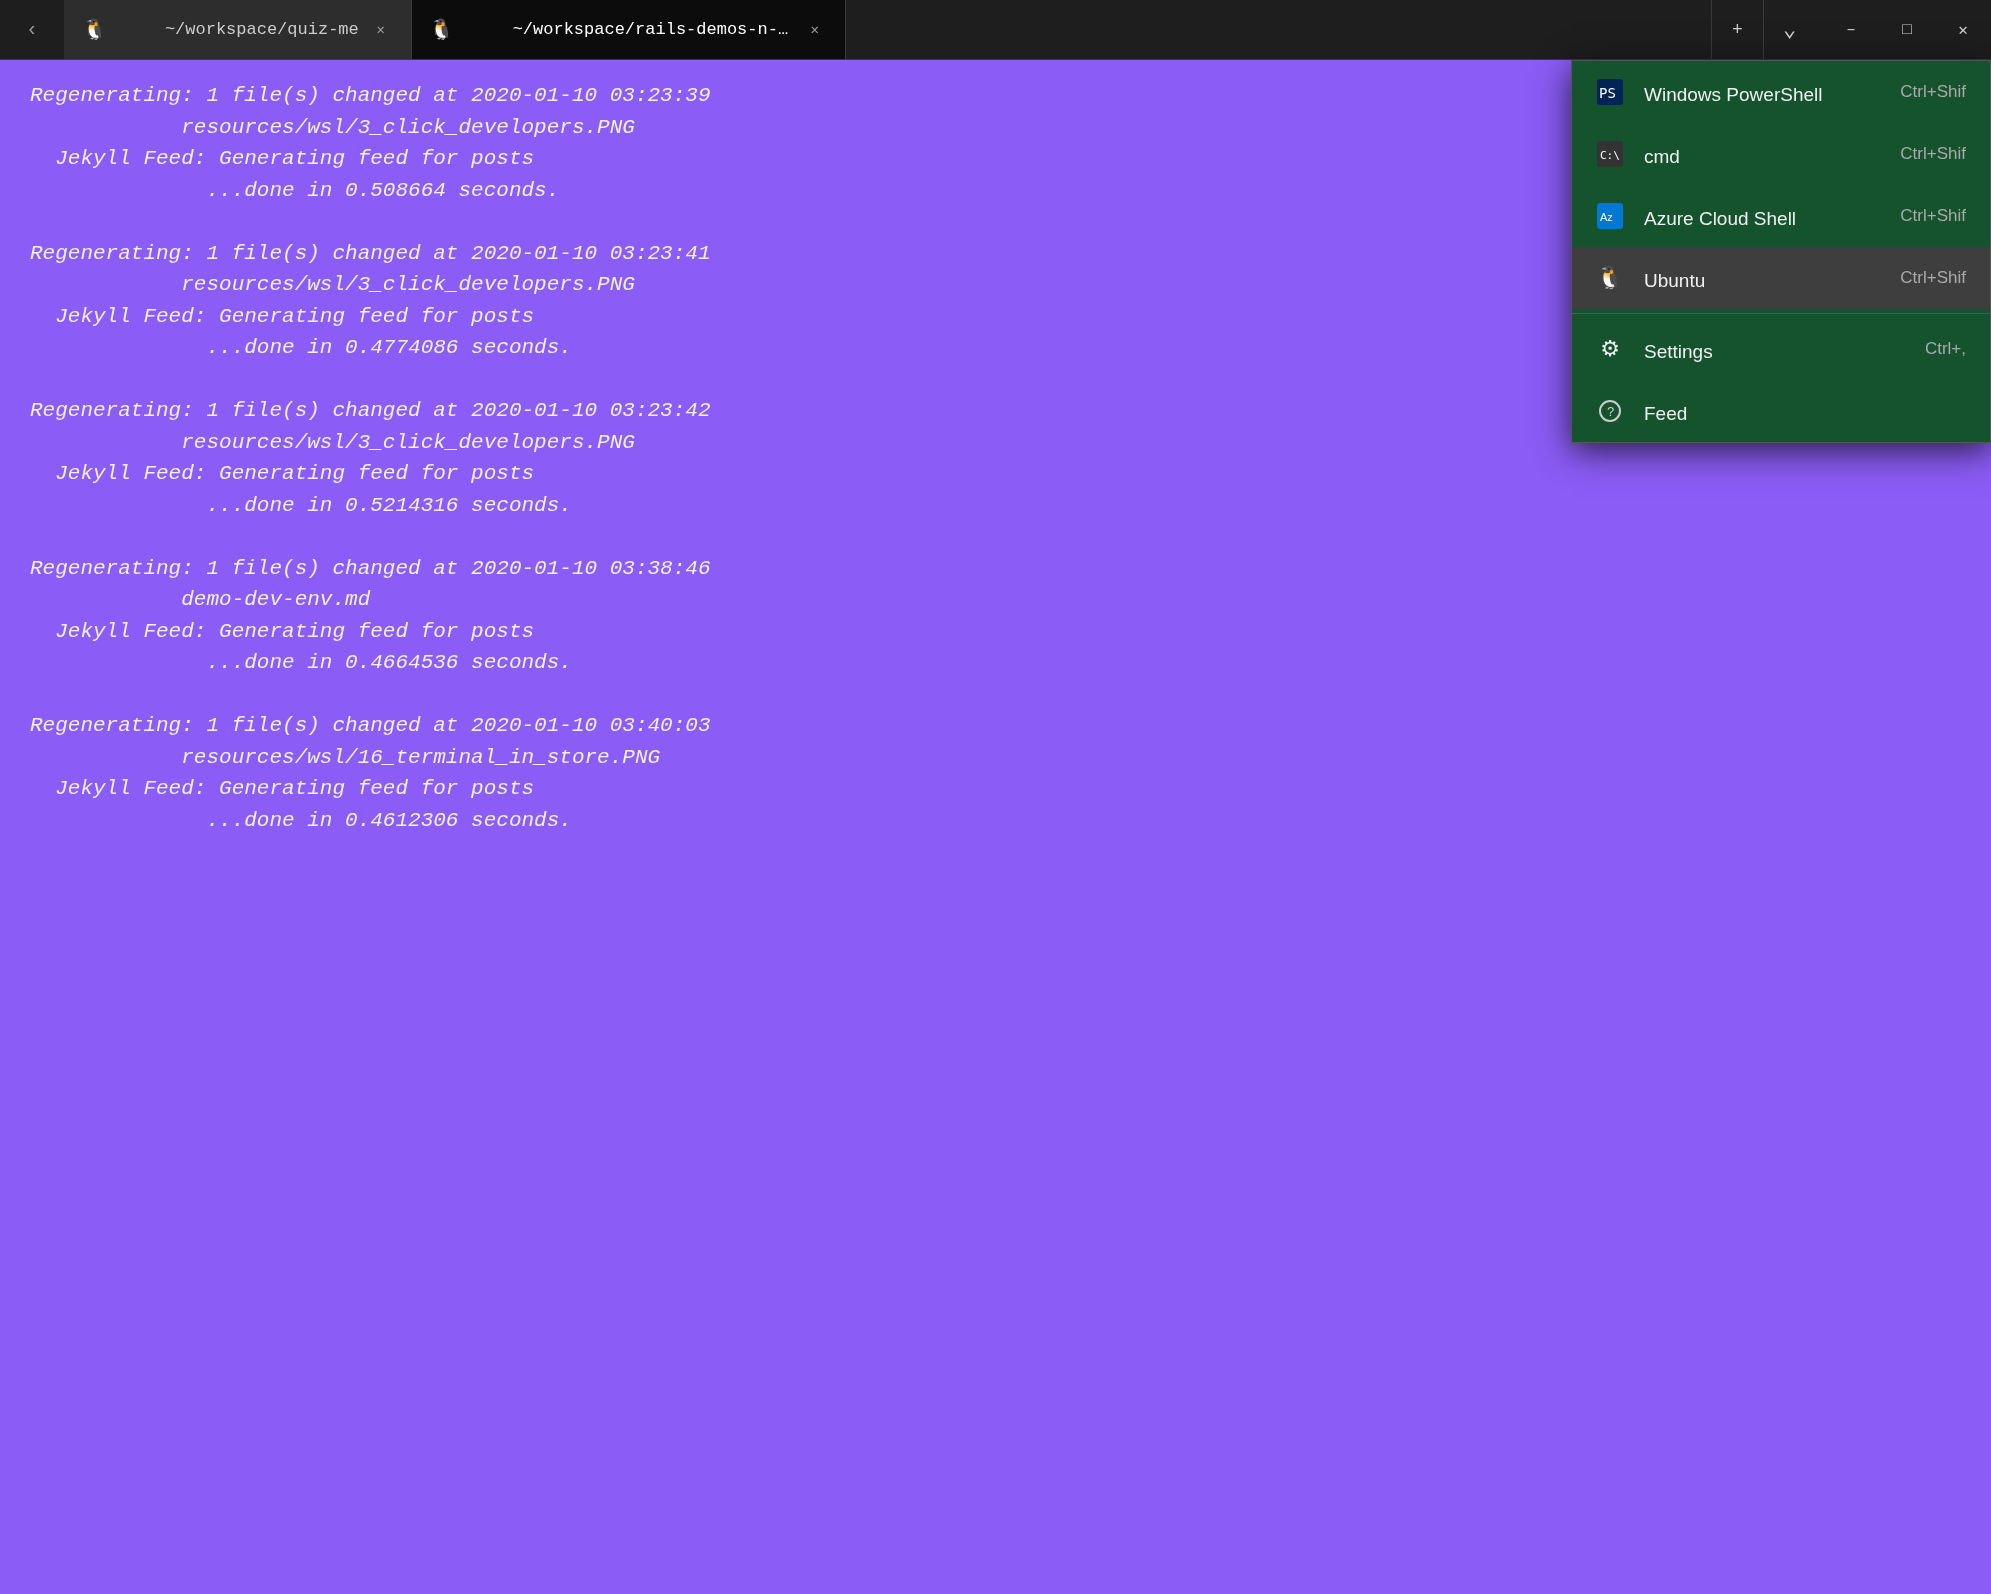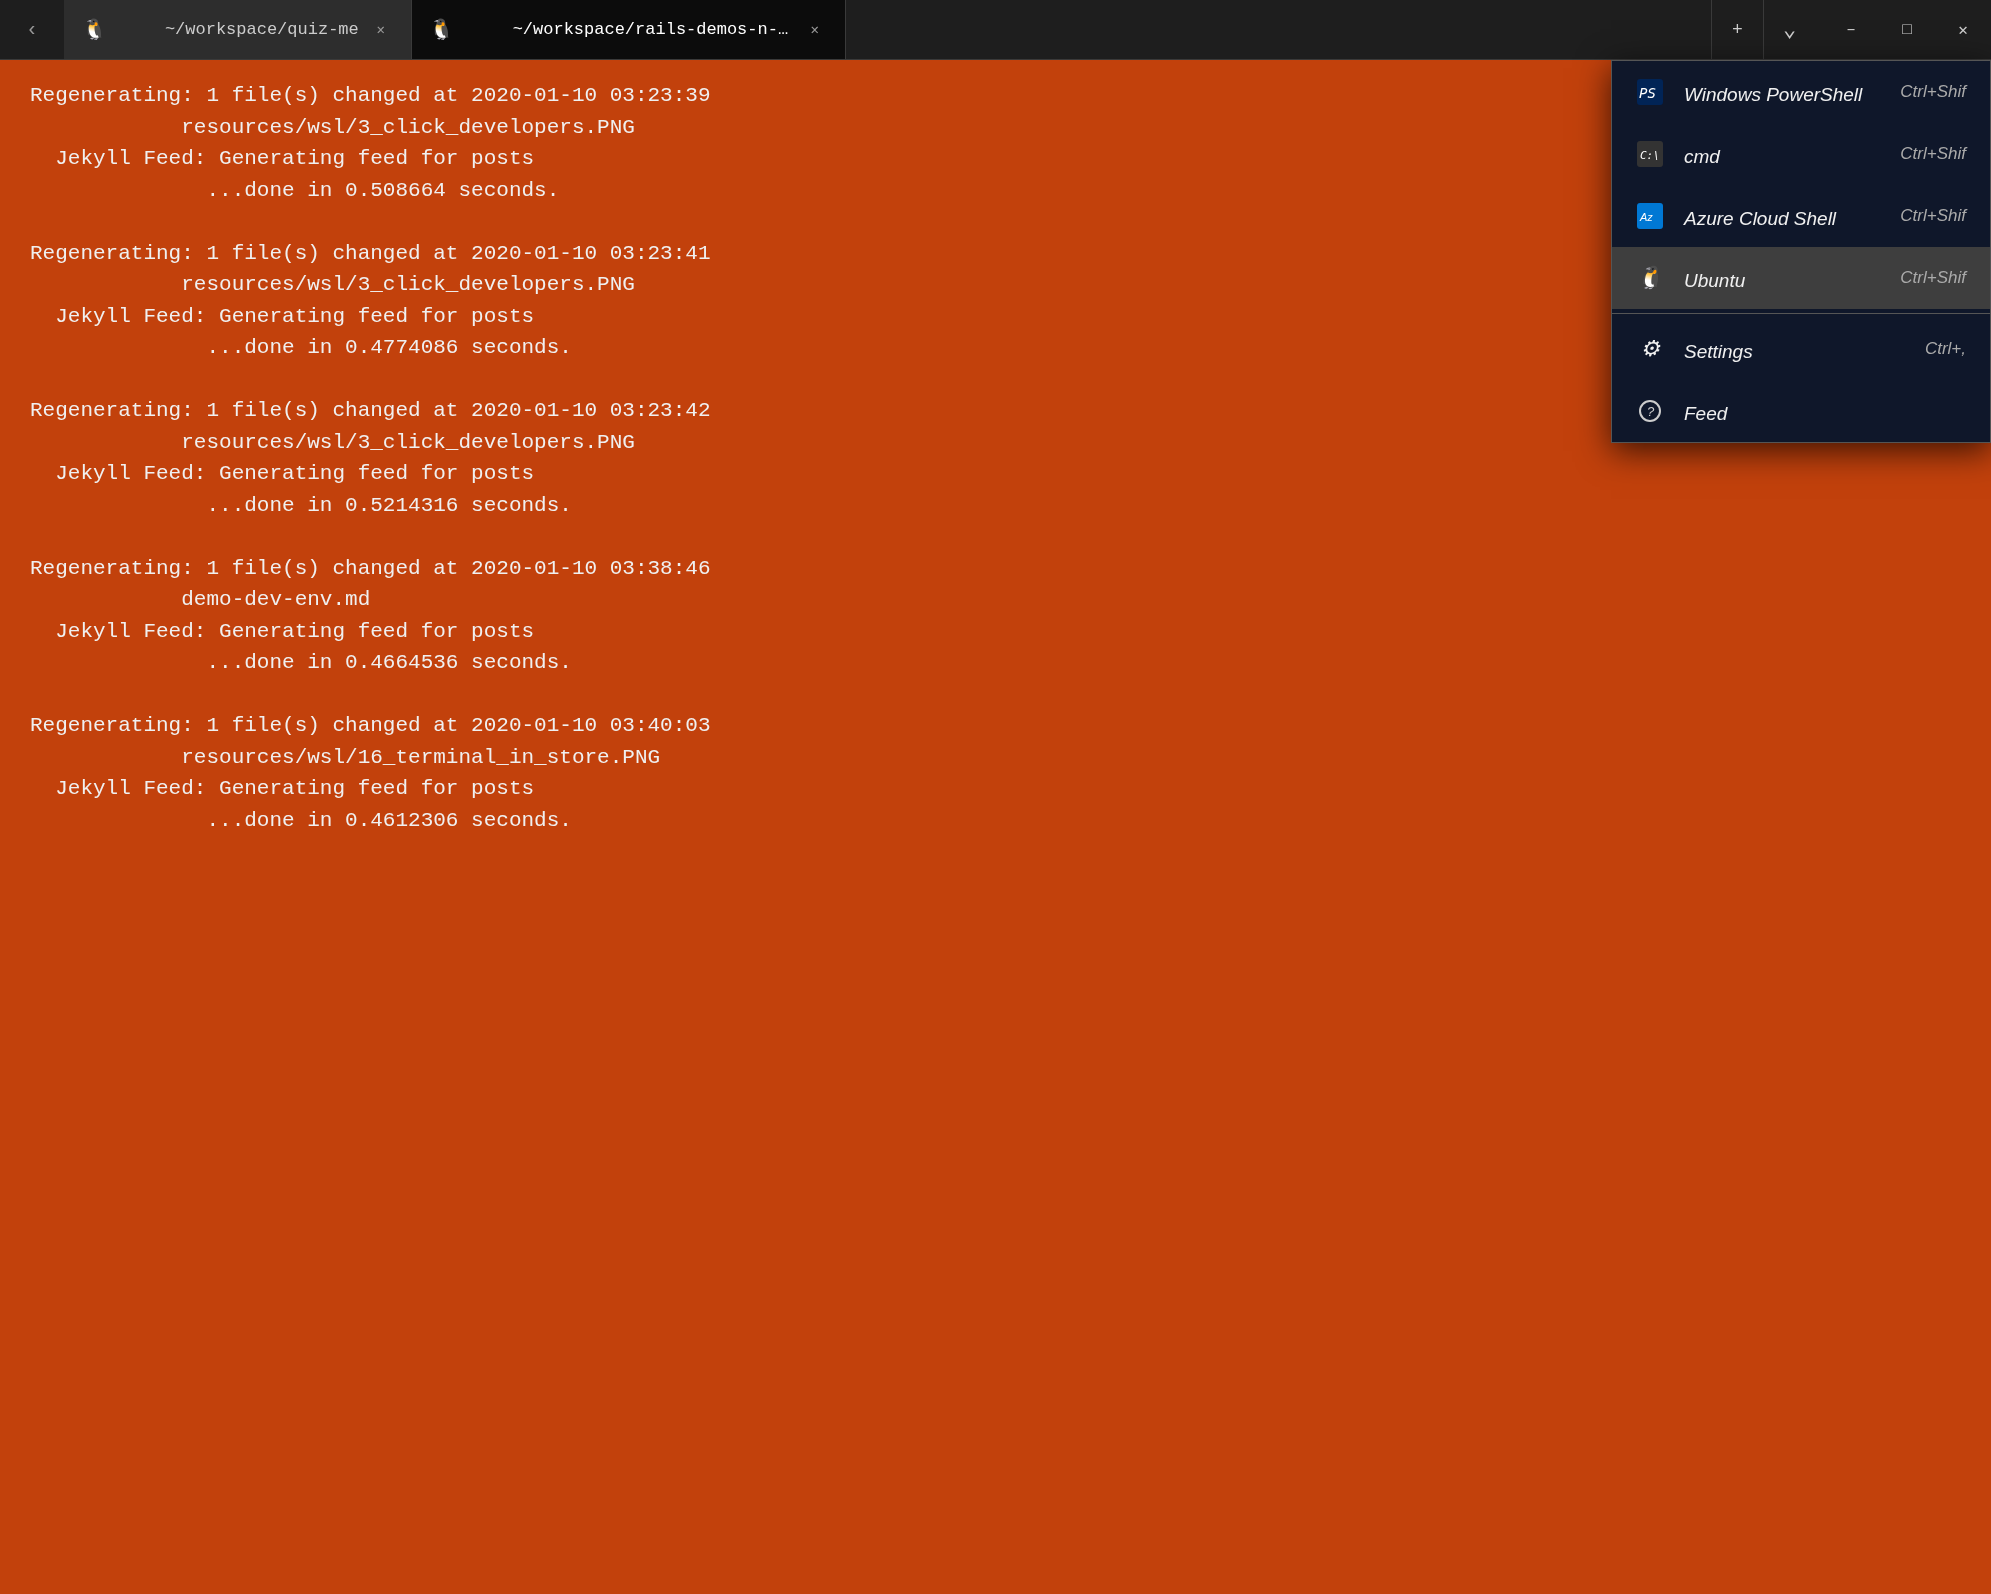--- a/index.html
+++ b/index.html
@@ -129,41 +129,41 @@
       font-size: 16px;
       cursor: pointer;
     }
 
     
     .terminal-content {
       padding: 20px 30px;
       color: #f0f0f0;
       font-size: 21px;
       line-height: 1.5;
-      background: #c2410c;
+      background: #8b5cf6;
       height: calc(1594px - 60px);
       overflow: hidden;
+      font-style: italic;
     }
 
     .terminal-content pre {
       font-family: 'Consolas', 'Courier New', monospace;
       white-space: pre;
     }
 
     
     .dropdown-menu {
       position: absolute;
       top: 60px;
       right: 0;
-      width: 380px;
-      background: #0f172a;
+      width: 420px;
+      background: #14532d;
       border: 1px solid #555;
       z-index: 100;
       box-shadow: 0 8px 32px rgba(0,0,0,0.7);
-      font-style: italic;
     }
 
     .menu-item {
       display: flex;
       align-items: center;
       padding: 0 24px;
       height: 62px;
       cursor: pointer;
       gap: 20px;
       color: #f0f0f0;

